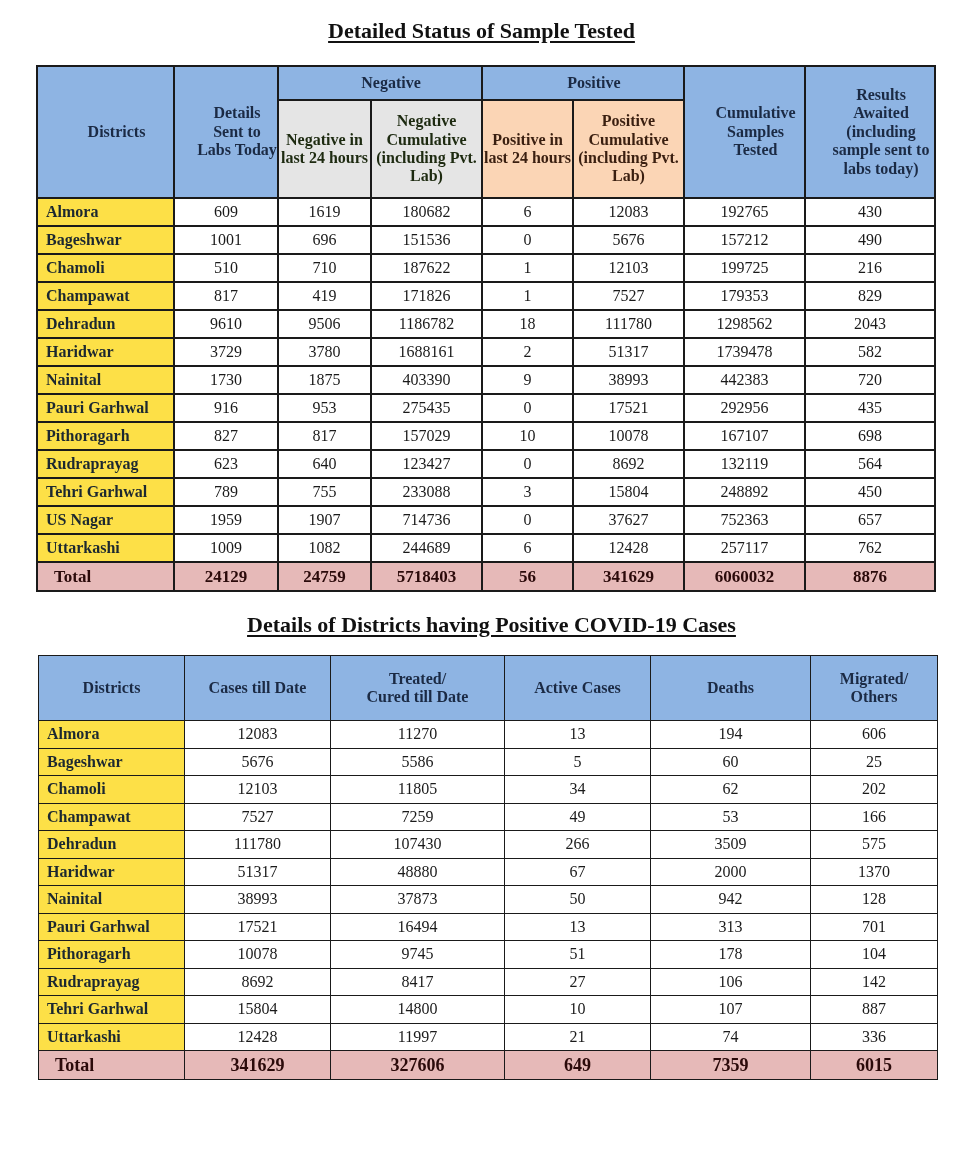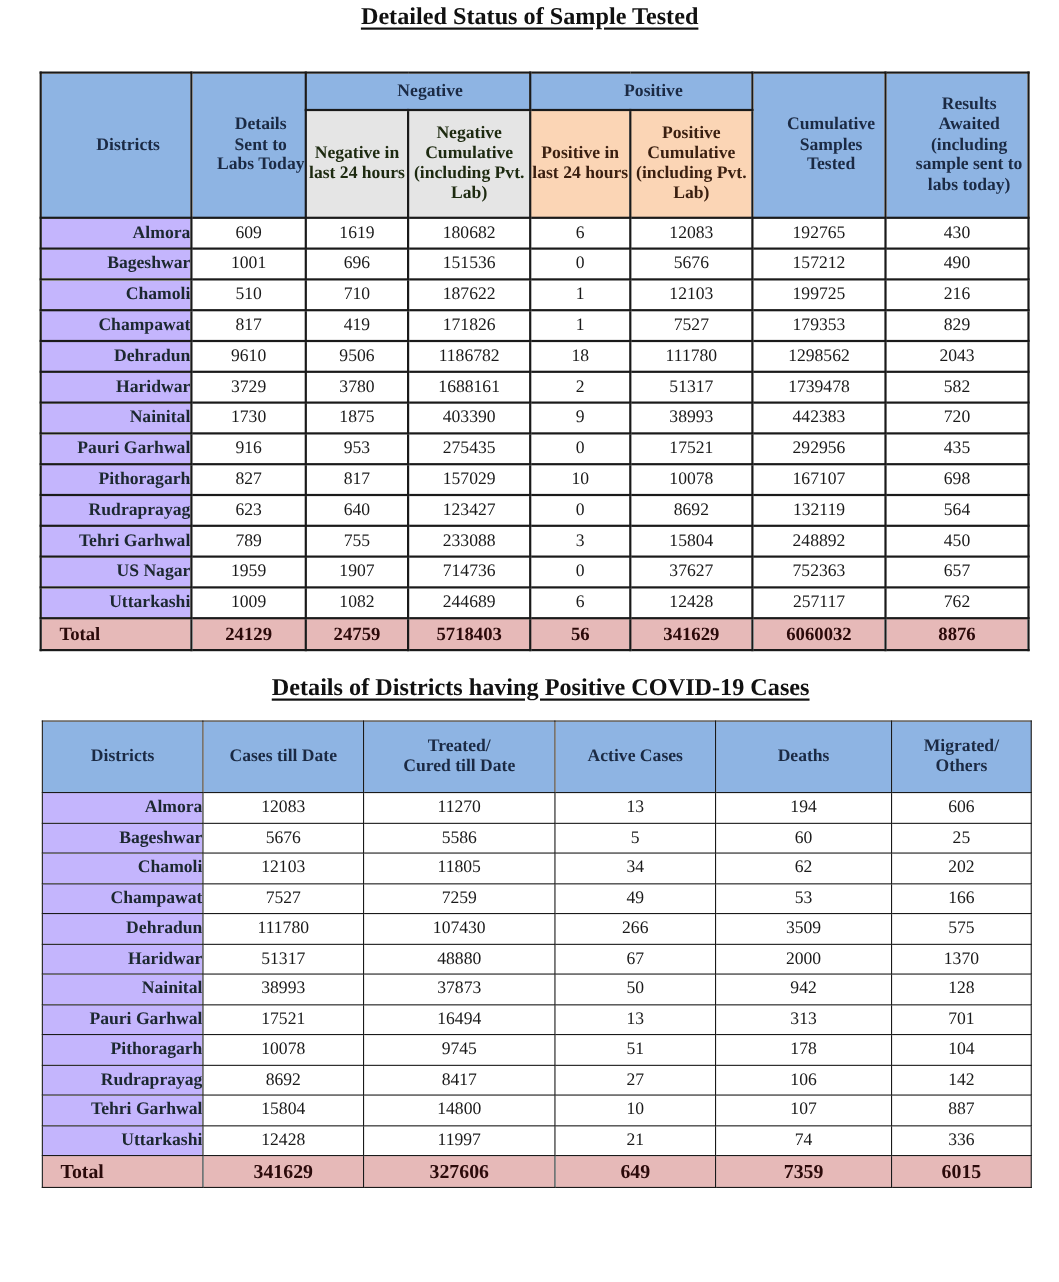--- a/index.html
+++ b/index.html
@@ -5,31 +5,31 @@
   html, body { margin: 0; padding: 0; background: #ffffff; }
   body {
     width: 963px; height: 1165px; position: relative; overflow: hidden;
     font-family: "Liberation Serif", "DejaVu Serif", serif; color: #1a1a1a;
   }
   .title {
     position: absolute; left: 0; width: 963px; text-align: center;
     font-weight: bold; text-decoration: underline; text-underline-offset: 3px;
     color: #111;
   }
-  #title1 { top: 2px; font-size: 22px; left: 0; }
+  #title1 { top: 18px; font-size: 22px; left: 0; }
   #title2 { top: 612px; font-size: 22px; left: 10px; }
   table { position: absolute; border-collapse: collapse; table-layout: fixed; }
   td, th {
     border: 2px solid #1a1a1a; text-align: center; padding: 0; font-size: 16px;
     overflow: hidden;
   }
   th { font-weight: bold; background: #8eb4e3; color: #1b2a44; line-height: 1.15; }
   th.neg { background: #e5e5e5; color: #1d2a10; }
   th.pos { background: #fbd5b5; color: #3a1f10; }
-  td.district { text-align: right; padding-left: 8px; font-weight: bold; background: #c4b5fd; color: #1c2830; }
+  td.district { text-align: left; padding-left: 8px; font-weight: bold; background: #fde047; color: #1c2830; }
   td.num { background: #ffffff; }
   tr.total td { background: #e6b9b8; font-weight: bold; font-size: 17px; color: #2b0a0a; text-align: center; }
   tr.total td.district { text-align: left; padding-left: 16px; background: #e6b9b8; }
 
   #t1 { left: 36px; top: 65px; width: 898px; }
   #t1 .hrow1 th { height: 32px; padding-left: 22px; }
   #t1 .hrow2 th { height: 96px; }
   #t1 tbody tr td { height: 26px; }
   #t1 tr.total td { height: 27px; }
 

